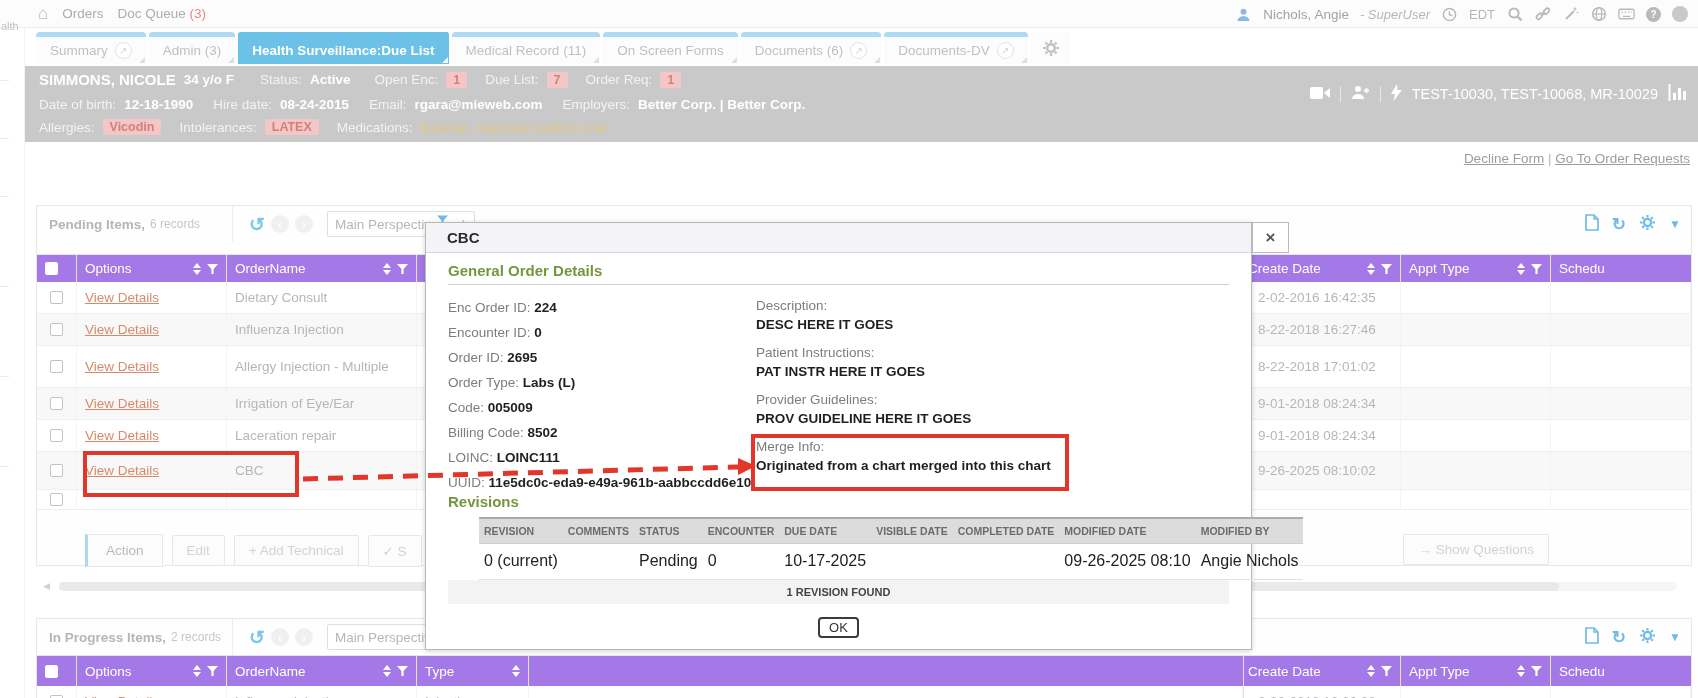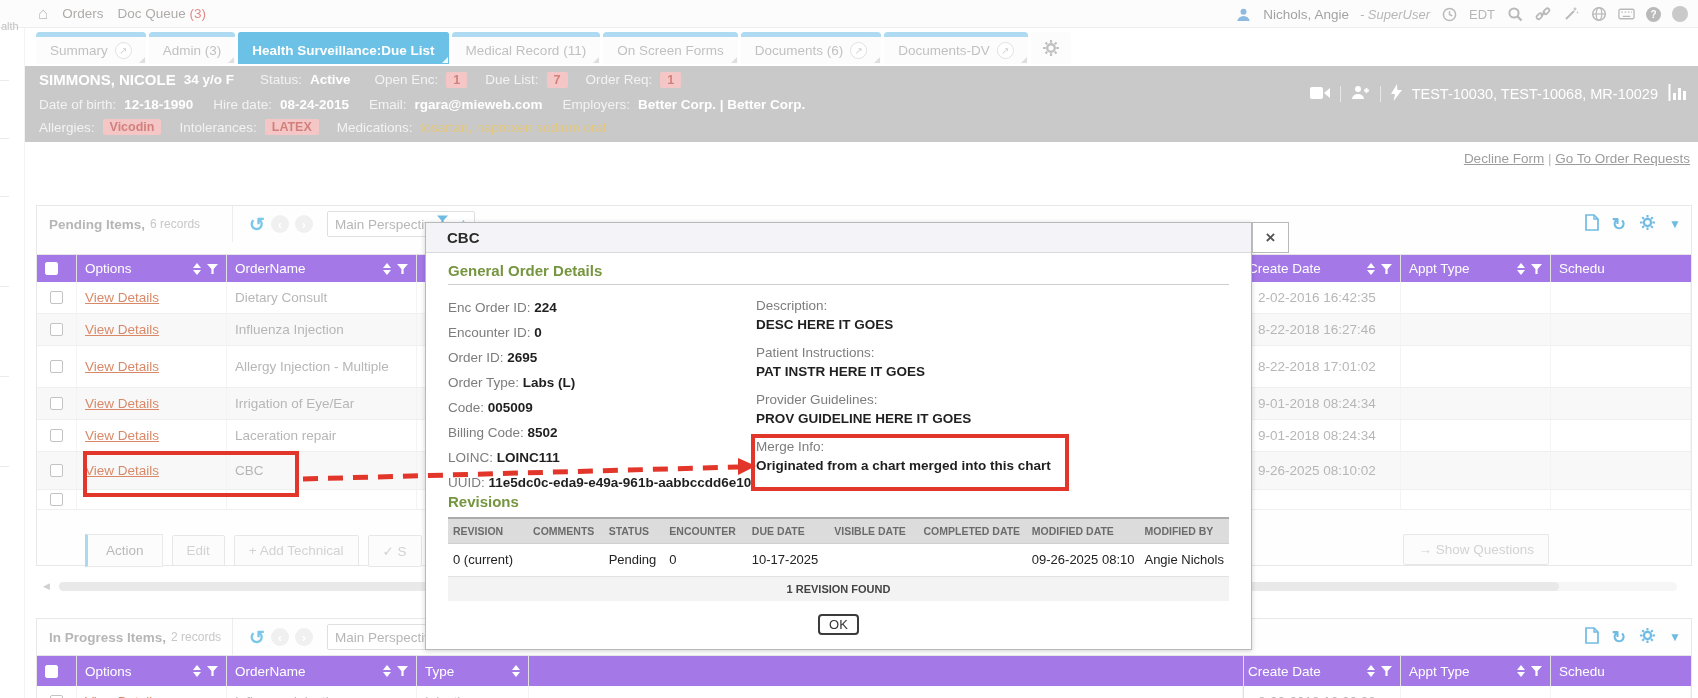--- a/index.html
+++ b/index.html
@@ -124,24 +124,24 @@
   .modal-body { padding:9px 22px 0 22px; }
   .sec-title { color:#76953f; font-size:15px; font-weight:bold; padding-bottom:5px; border-bottom:1px solid #cfcfcf; }
   .detail-grid { position:relative; margin-top:10px; height:196px; }
   .fline { font-size:13.5px; color:#7d7d7d; line-height:25px; white-space:nowrap; }
   .fline b { color:#1f1f1f; font-weight:bold; }
   .rcol { position:absolute; left:308px; top:2px; width:420px; }
   .rblock { margin-bottom:10px; }
   .rlbl { font-size:13.5px; color:#7d7d7d; line-height:18px; }
   .rval { font-size:13.5px; color:#1f1f1f; font-weight:bold; line-height:19px; }
   .rev-title { color:#76953f; font-size:15px; font-weight:bold; margin:2px 0 7px 0; }
-  table.rev { width:100%; border-collapse:collapse; }
+  table.rev { width:100%; border-collapse:collapse;margin-left:31px; }
   table.rev th { background:#dcdcdc; border-top:2px solid #ababab; border-bottom:1px solid #cfcfcf; color:#6b6b6b;
                  font-size:10.5px; text-align:left; padding:6px 5px; font-weight:bold; white-space:nowrap; }
-  table.rev td { font-size:13px; color:#222; padding:8px 5px 9px 5px; border-bottom:1px solid #e2e2e2; white-space:nowrap; }
+  table.rev td { font-size:16px; color:#222; padding:8px 5px 9px 5px; border-bottom:1px solid #e2e2e2; white-space:nowrap; }
   .rev-found { background:#f3f3f3; text-align:center; font-size:11px; font-weight:bold; color:#444; padding:6px 0; }
   .okbtn { display:block; margin:13px auto 0 auto; background:#fff; border:2px solid #3b3b3b; border-radius:4px;
            font-size:13px; color:#333; padding:1px 9px; font-family:"Liberation Sans", sans-serif; cursor:pointer; }
 
   
   .annot { position:absolute; border:4px solid #e2362b; z-index:15; pointer-events:none; }
   .arrow-svg { position:absolute; inset:0; z-index:15; pointer-events:none; }
   .refresh-g { font-size:17px; font-weight:bold; color:#1892d3; cursor:pointer; }
   .carex { font-size:12px; color:#1892d3; cursor:pointer; }
 </style>

